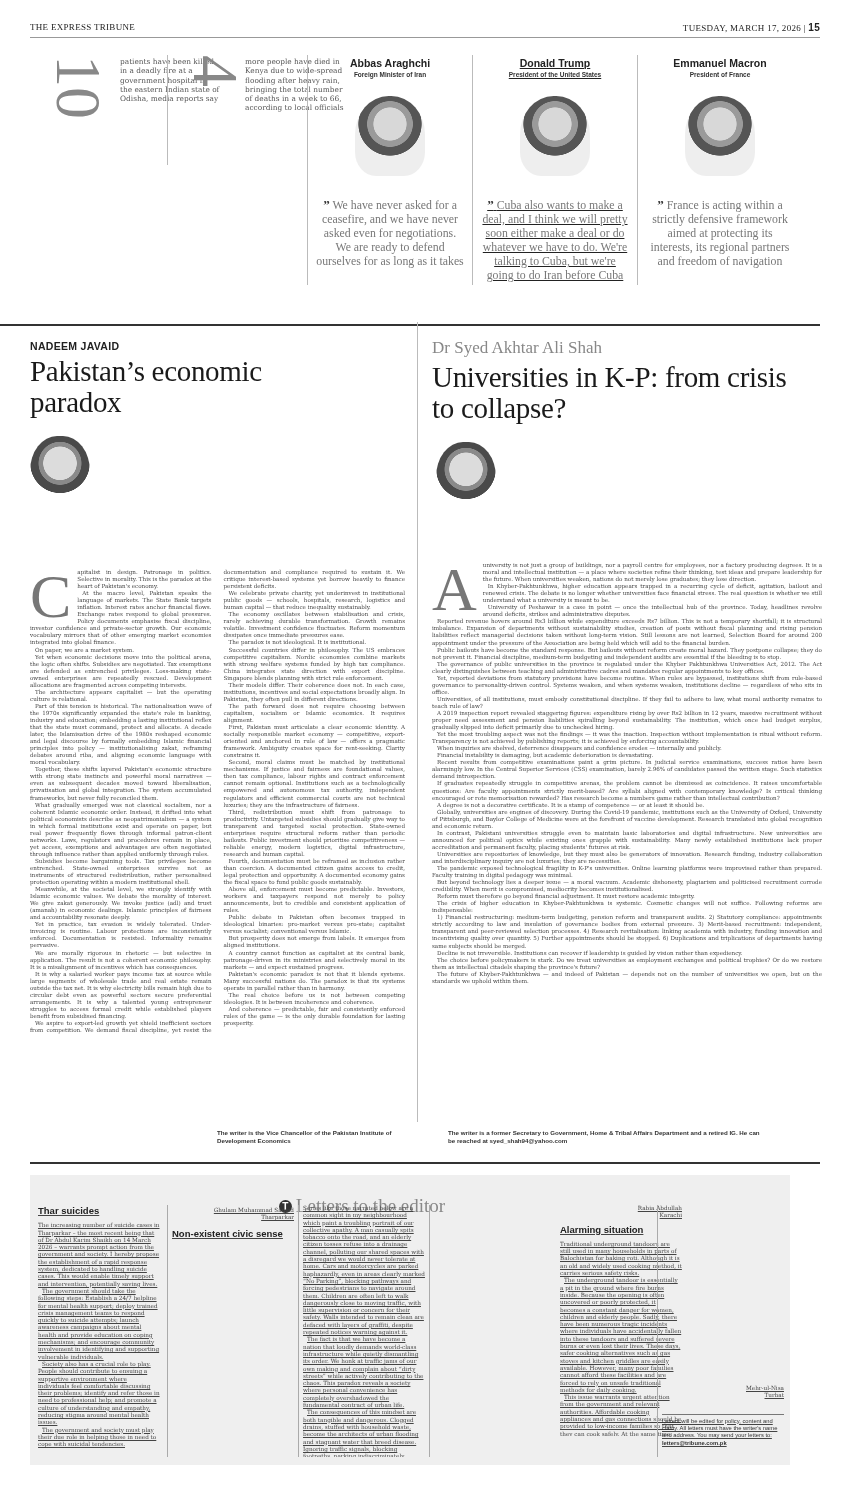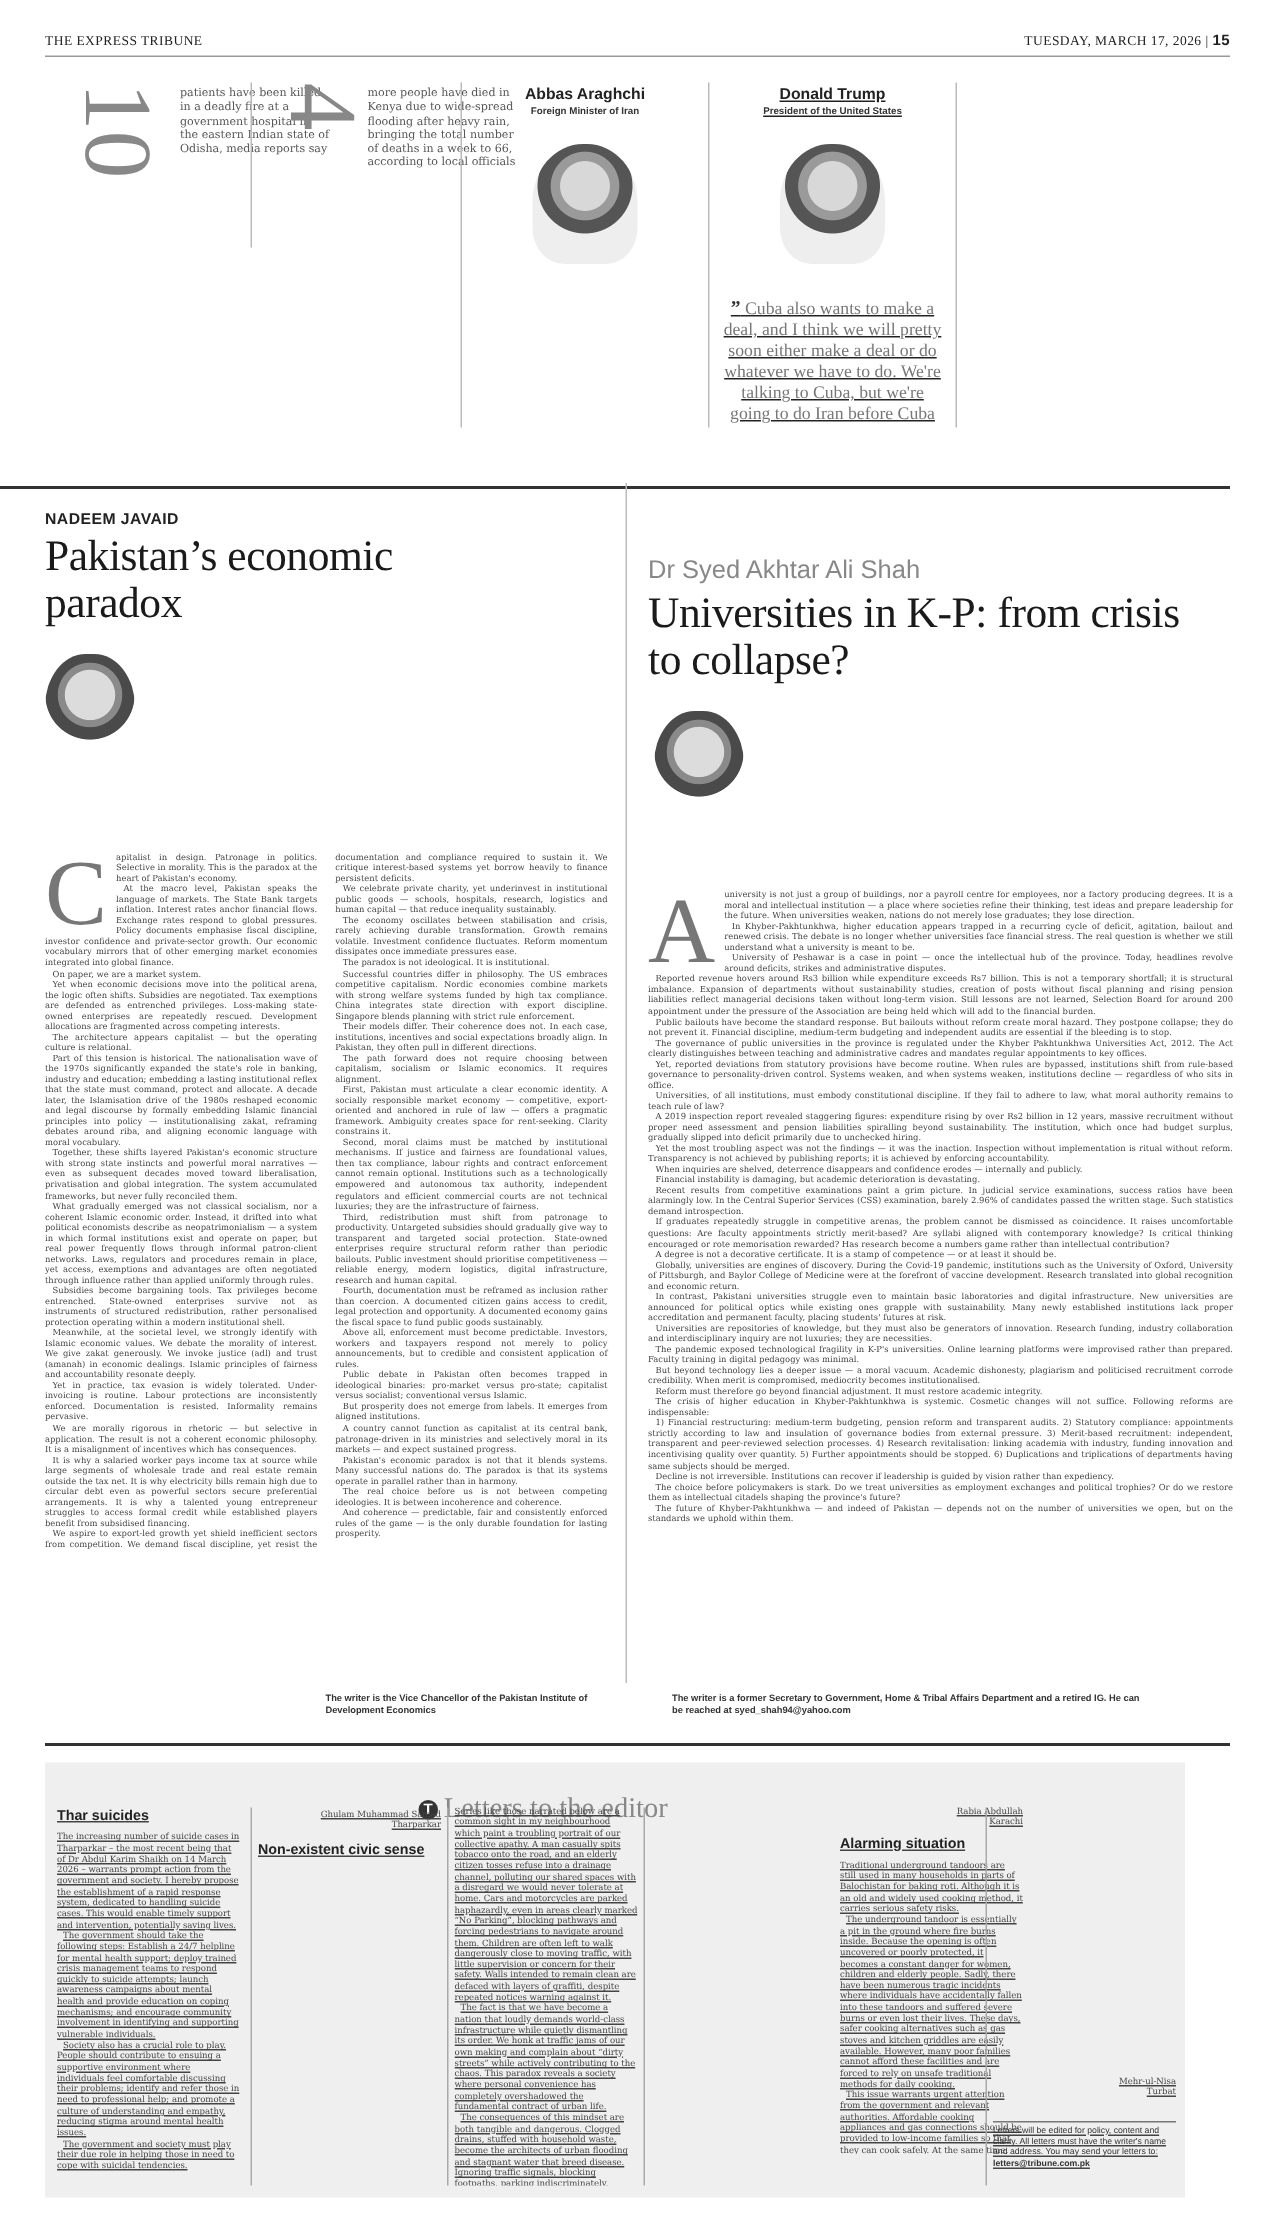--- a/index.html
+++ b/index.html
@@ -23,21 +23,21 @@
   .q-role { font-family: "Liberation Sans", sans-serif; font-weight: bold; font-size: 6.5px; color: #333; margin-top: 2px; }
   .q-photo { width: 70px; height: 80px; margin: 18px auto 0; border-radius: 48% 48% 30% 30%; background: radial-gradient(circle at 50% 35%, #d8d8d8 0 26%, #9a9a9a 27% 36%, #555 37% 50%, #eee 51%); }
   .q-text { font-family: "Liberation Serif", serif; font-size: 11.8px; line-height: 14px; color: #777; margin-top: 22px; padding: 0 6px; }
   .q-text .qm { color: #333; font-weight: bold; font-size: 13px; }
 
   .rule-thick { position: absolute; left: 0; width: 820px; height: 2px; background: #333; }
 
   
   .oped { position: absolute; }
   .byline-caps { font-family: "Liberation Sans", sans-serif; font-weight: bold; font-size: 10.5px; letter-spacing: .3px; color: #222; }
-  .byline-serif { font-family: Liberation Sans, sans-serif; font-size: 17px; color: #888; margin-top: 32px; }
+  .byline-serif { font-family: Liberation Serif, serif; font-size: 17px; color: #888; }
   .headline { font-family: "Liberation Serif", serif; font-size: 29px; line-height: 31px; color: #1a1a1a; margin-top: 4px; letter-spacing: -.3px; }
   .author-photo { width: 60px; height: 78px; margin-top: 18px; border-radius: 45% 45% 25% 25%; background: radial-gradient(circle at 50% 35%, #dcdcdc 0 28%, #8a8a8a 29% 36%, #4a4a4a 37% 50%, #fff 51%); }
   .body-text { font-family: "DejaVu Serif", serif; font-size: 5.6px; line-height: 7.05px; color: #444; text-align: justify; }
   .body-text p { text-indent: 5px; }
   .dropcap { float: left; font-family: "Liberation Serif", serif; font-size: 62px; line-height: 50px; color: #777; margin: 2px 6px 0 0; }
   .two-col { column-count: 2; column-gap: 12px; }
   .writer-note { font-family: "Liberation Sans", sans-serif; font-weight: bold; font-size: 6.2px; line-height: 8px; color: #333; }
   .oped-vdiv { position: absolute; left: 417px; top: 322px; width: 1px; height: 800px; background: #bbb; }
 
   
@@ -78,29 +78,36 @@
         <span>4</span>
       </div>
     <div class="txt" style="left:58px;">more people have died in Kenya due to wide-spread flooding after heavy rain, bringing the total number of deaths in a week to 66, according to local officials</div>
   </div>
   <div class="vdiv" style="left:277px;height:230px;"></div>
 
   <div class="quote-col" style="left:280px;width:160px;">
     <div class="q-name">Abbas Araghchi</div>
     <div class="q-role">Foreign Minister of Iran</div>
     <div class="q-photo"></div>
+    <div class="q-text"><span class="qm">”</span> <span>We have never asked for a ceasefire, and we have never asked even for negotiations. We are ready to defend ourselves for as long as it takes</span></div>
   </div>
   <div class="vdiv" style="left:442px;height:230px;"></div>
   <div class="quote-col" style="left:445px;width:160px;text-decoration:underline;">
     <div class="q-name">Donald Trump</div>
     <div class="q-role">President of the United States</div>
     <div class="q-photo"></div>
     <div class="q-text"><span class="qm">”</span> <span>Cuba also wants to make a deal, and I think we will pretty soon either make a deal or do whatever we have to do. We're talking to Cuba, but we're going to do Iran before Cuba</span></div>
   </div>
   <div class="vdiv" style="left:607px;height:230px;"></div>
+  <div class="quote-col" style="left:610px;width:160px;">
+    <div class="q-name">Emmanuel Macron</div>
+    <div class="q-role">President of France</div>
+    <div class="q-photo"></div>
+    <div class="q-text"><span class="qm">”</span> <span>France is acting within a strictly defensive framework aimed at protecting its interests, its regional partners and freedom of navigation</span></div>
+  </div>
 </div>
 
 <div class="rule-thick" style="top:324px;"></div>
 
 <div class="oped" style="left:30px;top:340px;width:375px;">
   <div class="byline-caps">NADEEM JAVAID</div>
   <div class="headline" style="width:290px;">Pakistan’s economic paradox</div>
   <div class="author-photo"></div>
   <div class="body-text two-col" style="margin-top:55px;height:555px;">
     <span class="dropcap">C</span>

